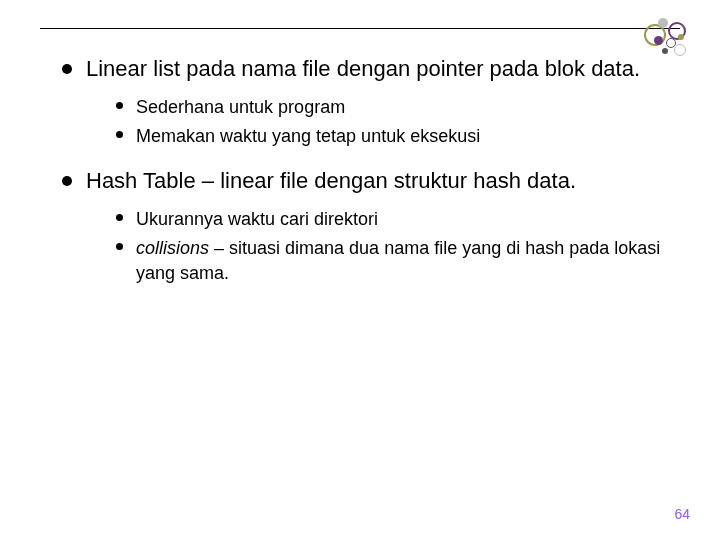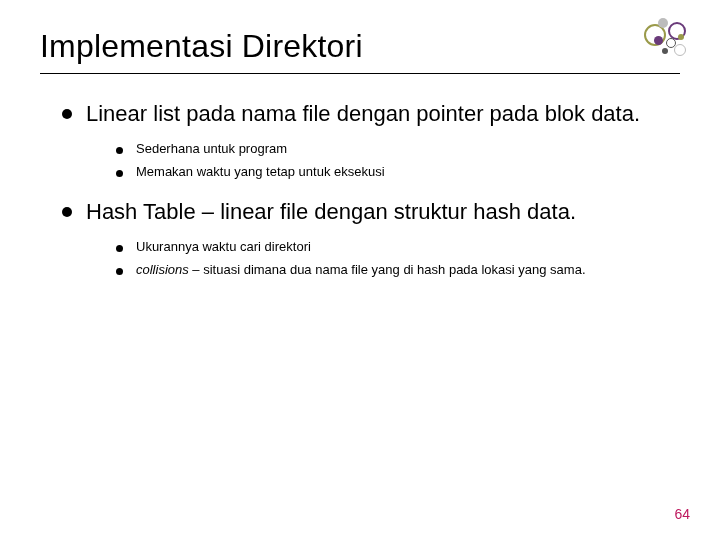--- a/index.html
+++ b/index.html
@@ -51,21 +51,21 @@
     top: 9px;
     width: 10px;
     height: 10px;
     background: #000;
     border-radius: 50%;
   }
   ul.level2 {
     list-style: none;
     margin: 12px 0 18px 0;
     padding: 0 0 0 28px;
-    font-size: 13px;
+    font-size: 18px;
     line-height: 1.35;
   }
   ul.level2 > li {
     position: relative;
     padding-left: 22px;
     margin-bottom: 5px;
   }
   ul.level2 > li::before {
     content: "";
     position: absolute;
@@ -75,21 +75,21 @@
     height: 7px;
     background: #000;
     border-radius: 50%;
   }
   .italic { font-style: italic; }
   .pagenum {
     position: absolute;
     right: 30px;
     bottom: 18px;
     font-size: 14px;
-    color: #be185d;
+    color: #8b5cf6;
   }
   .ornament {
     position: absolute;
     right: 26px;
     top: 18px;
     width: 50px;
     height: 44px;
   }
   .ornament .c {
     position: absolute;
@@ -105,21 +105,20 @@
     <span class="c" style="left:0px; top:6px; width:18px; height:18px; border:2px solid #9a9a4a;"></span>
     <span class="c" style="left:14px; top:0px; width:10px; height:10px; background:#bcbcbc;"></span>
     <span class="c" style="left:24px; top:4px; width:14px; height:14px; border:2px solid #6a3b7a;"></span>
     <span class="c" style="left:10px; top:18px; width:9px; height:9px; background:#6a3b7a;"></span>
     <span class="c" style="left:22px; top:20px; width:8px; height:8px; border:1.5px solid #555555;"></span>
     <span class="c" style="left:34px; top:16px; width:6px; height:6px; background:#9a9a4a;"></span>
     <span class="c" style="left:30px; top:26px; width:10px; height:10px; border:1.5px solid #bcbcbc;"></span>
     <span class="c" style="left:18px; top:30px; width:6px; height:6px; background:#555555;"></span>
   </div>
 
-  <h1 class="title">Implementasi Direktori</h1>
   <hr class="title-rule">
 
   <ul class="level1">
     <li>
       <span>Linear list pada nama file dengan pointer pada blok data.</span>
       <ul class="level2">
         <li>Sederhana untuk program</li>
         <li>Memakan waktu yang tetap untuk eksekusi</li>
       </ul>
     </li>

